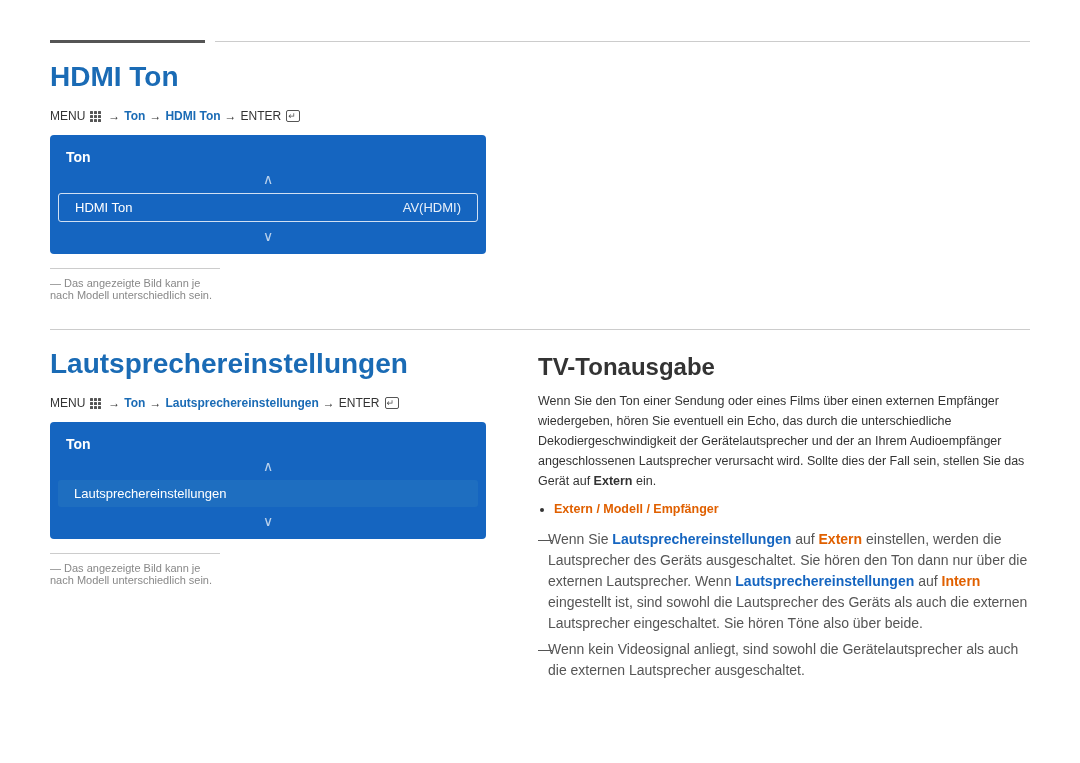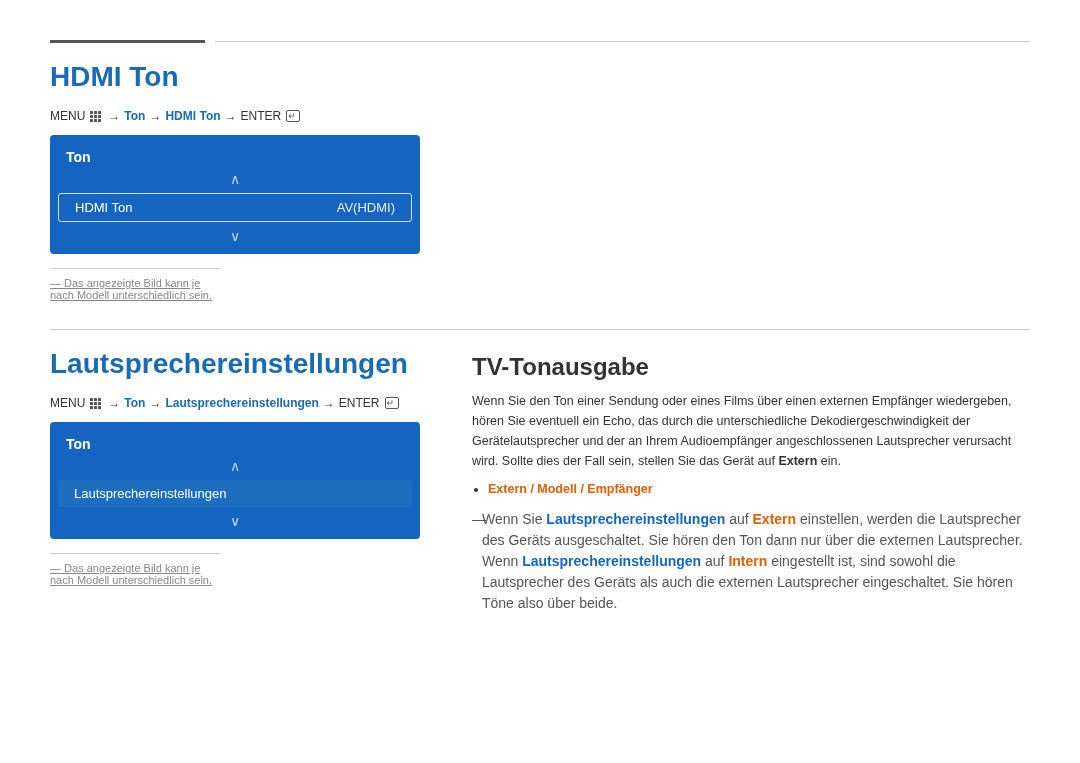--- a/index.html
+++ b/index.html
@@ -29,21 +29,21 @@
       background: #ccc;
       margin-left: 10px;
     }
 
     .content-wrapper {
       display: flex;
       gap: 40px;
     }
 
     .left-panel {
-      width: 370px;
+      width: 436px;
       flex-shrink: 0;
     }
 
     .right-panel {
       flex: 1;
       padding-top: 5px;
     }
 
     .section-title {
       font-size: 28px;
@@ -140,21 +140,20 @@
       padding: 2px 0;
     }
 
     .footnote {
       font-size: 11px;
       color: #888;
       margin-top: 8px;
       padding-top: 8px;
       border-top: 1px solid #ccc;
       width: 170px;
-      text-decoration: underline;
     }
     .footnote::before {
       content: '— ';
     }
 
     
     .right-desc {
       font-size: 12.5px;
       color: #333;
       line-height: 1.6;
@@ -337,14 +336,15 @@
     <ul class="bullet-list">
       <li>
         <span class="orange">Extern / Modell / Empfänger</span>
       </li>
     </ul>
 
     <div class="dash-note">
       Wenn Sie <span class="blue">Lautsprechereinstellungen</span> auf <span class="orange">Extern</span> einstellen, werden die Lautsprecher des Geräts ausgeschaltet. Sie hören den Ton dann nur über die externen Lautsprecher. Wenn <span class="blue">Lautsprechereinstellungen</span> auf <span class="orange">Intern</span> eingestellt ist, sind sowohl die Lautsprecher des Geräts als auch die externen Lautsprecher eingeschaltet. Sie hören Töne also über beide.
     </div>
 
+    <div class="dash-note">Wenn kein Videosignal anliegt, sind sowohl die Gerätelautsprecher als auch die externen Lautsprecher ausgeschaltet.</div>
   </div>
 </div>
 
 </body></html>

